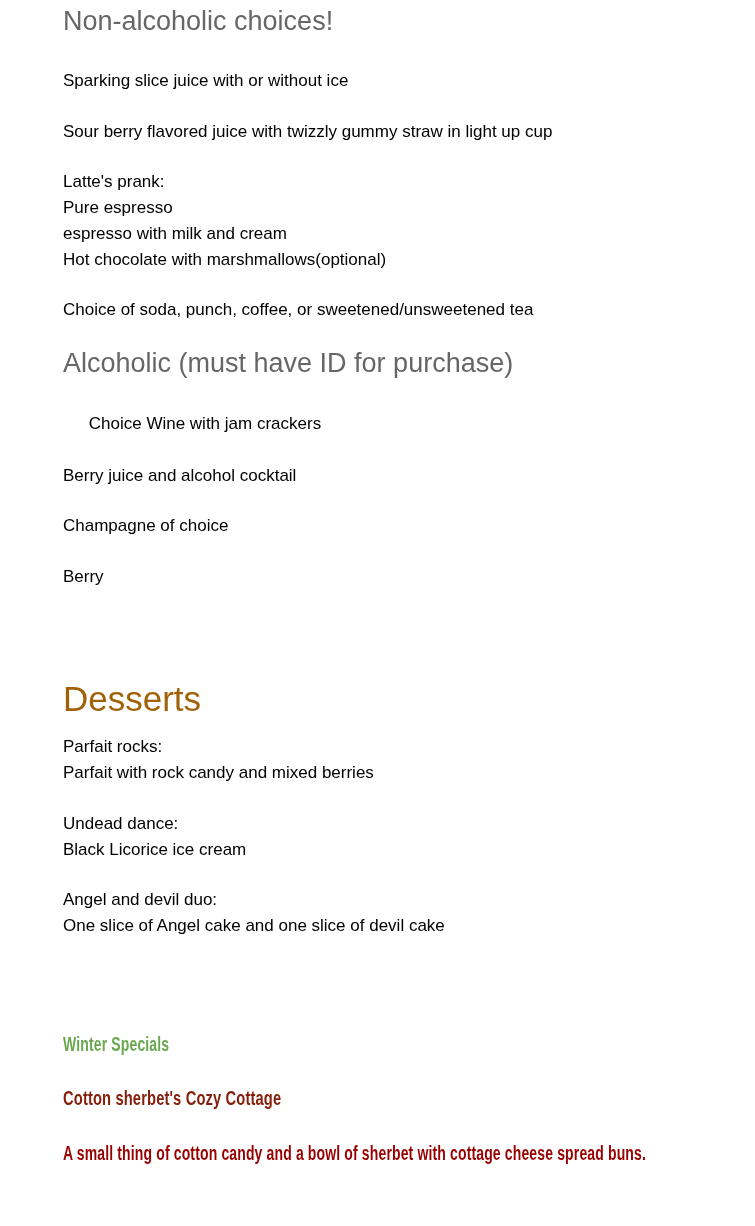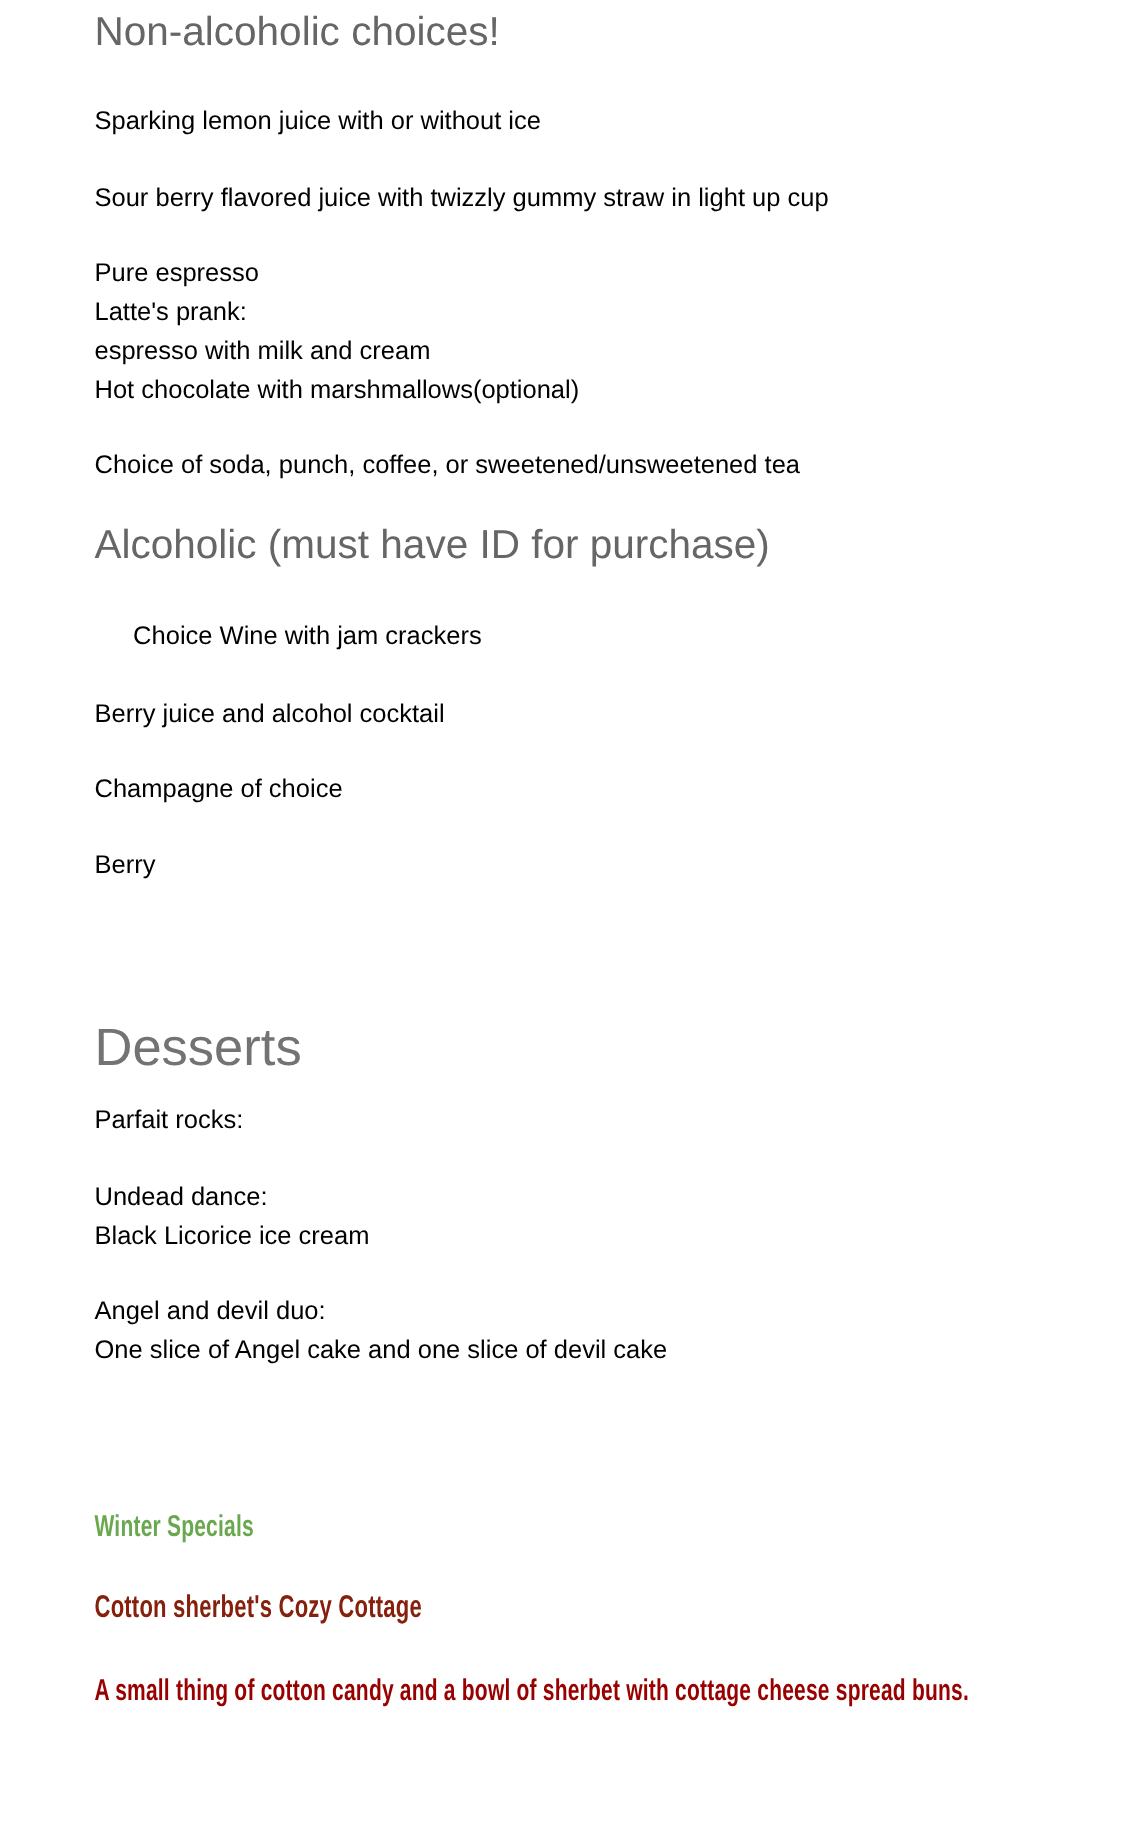--- a/index.html
+++ b/index.html
@@ -30,21 +30,21 @@
     font-size: 27px;
     line-height: 31px;
     font-weight: 400;
     color: #666666;
   }
   
   .title {
     font-size: 35px;
     line-height: 40px;
     font-weight: 400;
-    color: #737373;
+    color: #a16207;
   }
   
   .cond {
     font-size: 20px;
     line-height: 30px;
     font-weight: 700;
   }
   .cond.fs21 { font-size: 21px; }
   .squeeze {
     display: inline-block;
@@ -68,47 +68,48 @@
   .mt89 { margin-top: 89px; }
   .mt90 { margin-top: 90px; }
 </style>
 </head>
 <body>
 
 <div class="doc">
 
   <h2 class="h">Non-alcoholic choices!</h2>
 
-  <p class="b mt31">Sparking lemon juice with or without ice</p>
+  <p class="b mt31">Sparking slice juice with or without ice</p>
 
   <p class="b mt25">Sour berry flavored juice with twizzly gummy straw in light up cup</p>
 
   <div class="b mt24">
+    <div>Latte's prank:</div>
     <div>Pure espresso</div>
-    <div>Latte's prank:</div>
     <div>espresso with milk and cream</div>
     <div>Hot chocolate with marshmallows(optional)</div>
   </div>
 
   <p class="b mt24">Choice of soda, punch, coffee, or sweetened/unsweetened tea</p>
 
   <h2 class="h mt25">Alcoholic (must have ID for purchase)</h2>
 
   <p class="b mt32 pre"> Choice Wine with jam crackers</p>
 
   <p class="b mt26">Berry juice and alcohol cocktail</p>
 
   <p class="b mt24">Champagne of choice</p>
 
   <p class="b mt25">Berry</p>
 
   <h1 class="title mt89">Desserts</h1>
 
   <div class="b mt15">
     <div>Parfait rocks:</div>
+    <div>Parfait with rock candy and mixed berries</div>
   </div>
 
   <div class="b mt25">
     <div>Undead dance:</div>
     <div>Black Licorice ice cream</div>
   </div>
 
   <div class="b mt24">
     <div>Angel and devil duo:</div>
     <div>One slice of Angel cake and one slice of devil cake</div>

